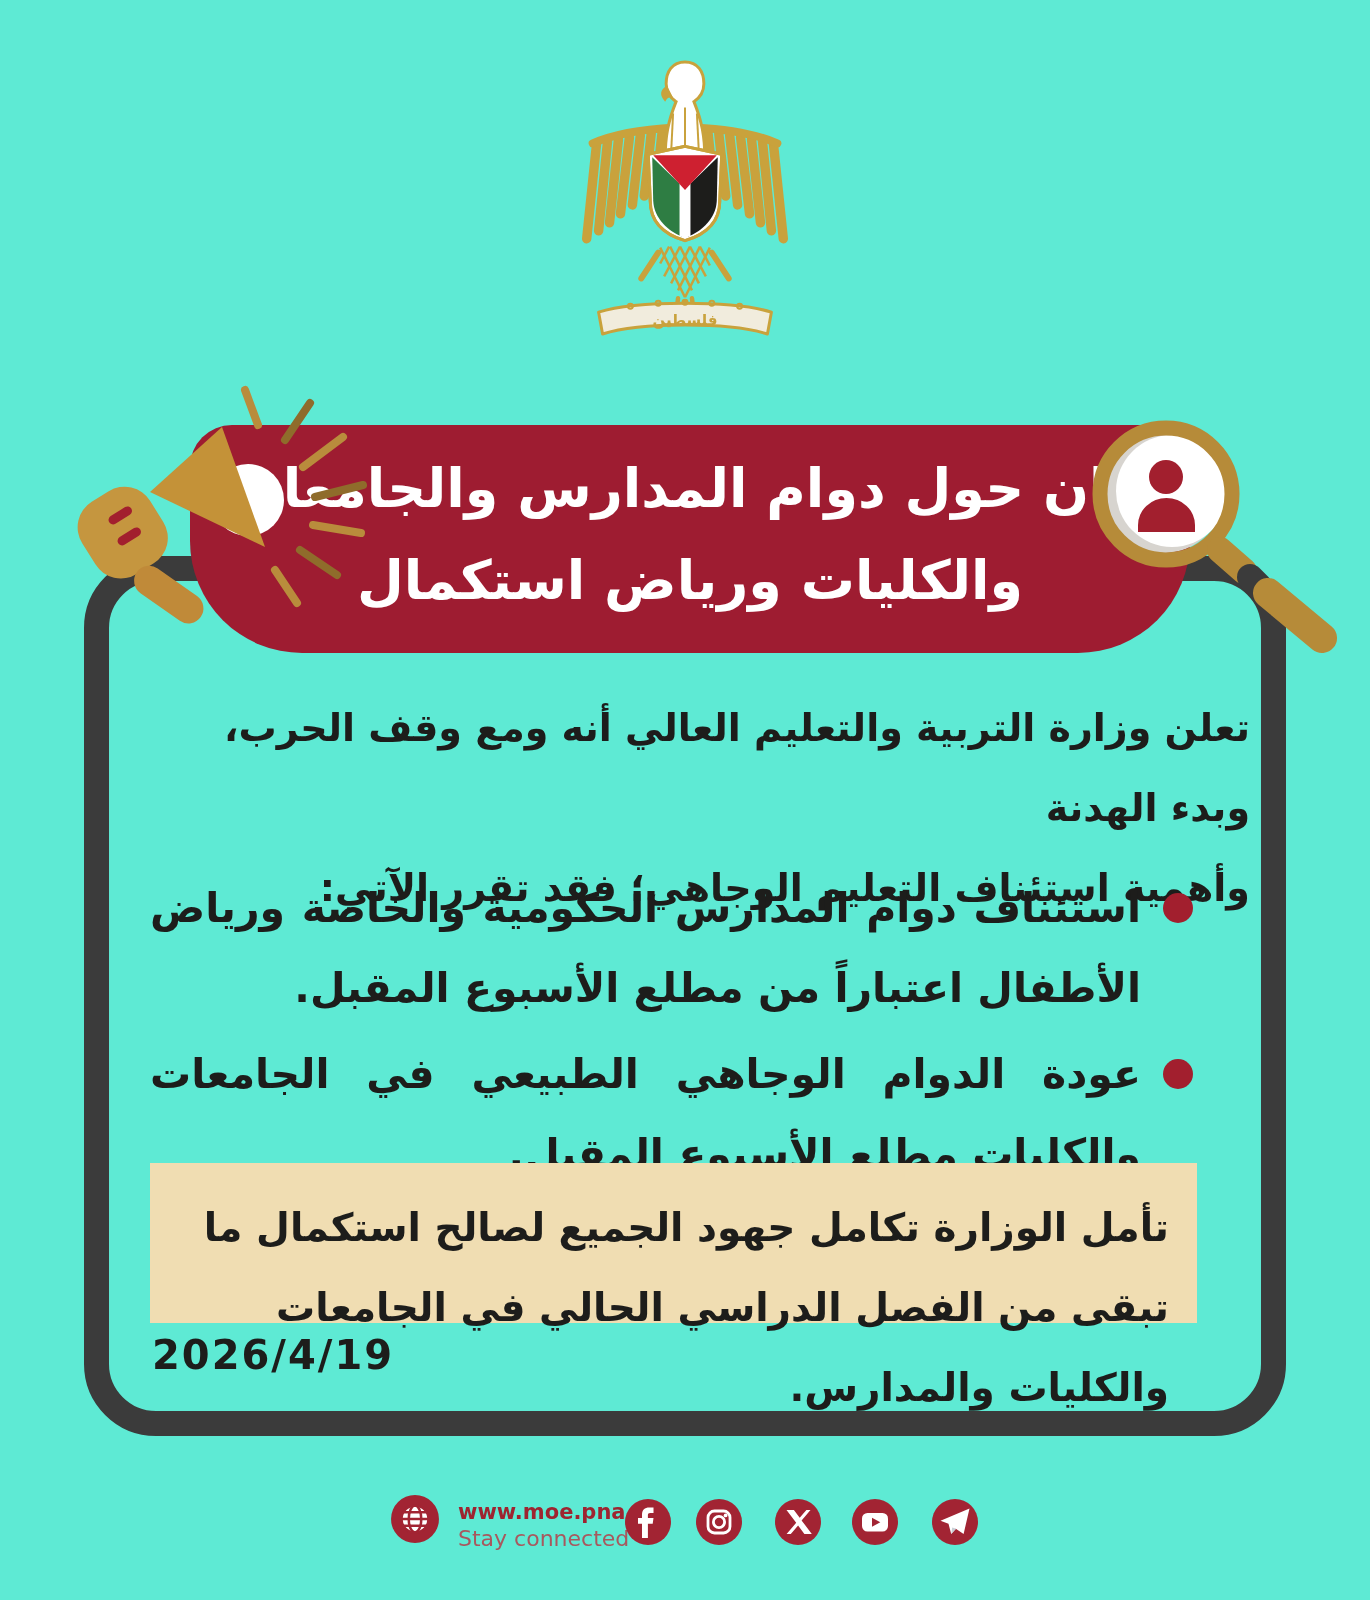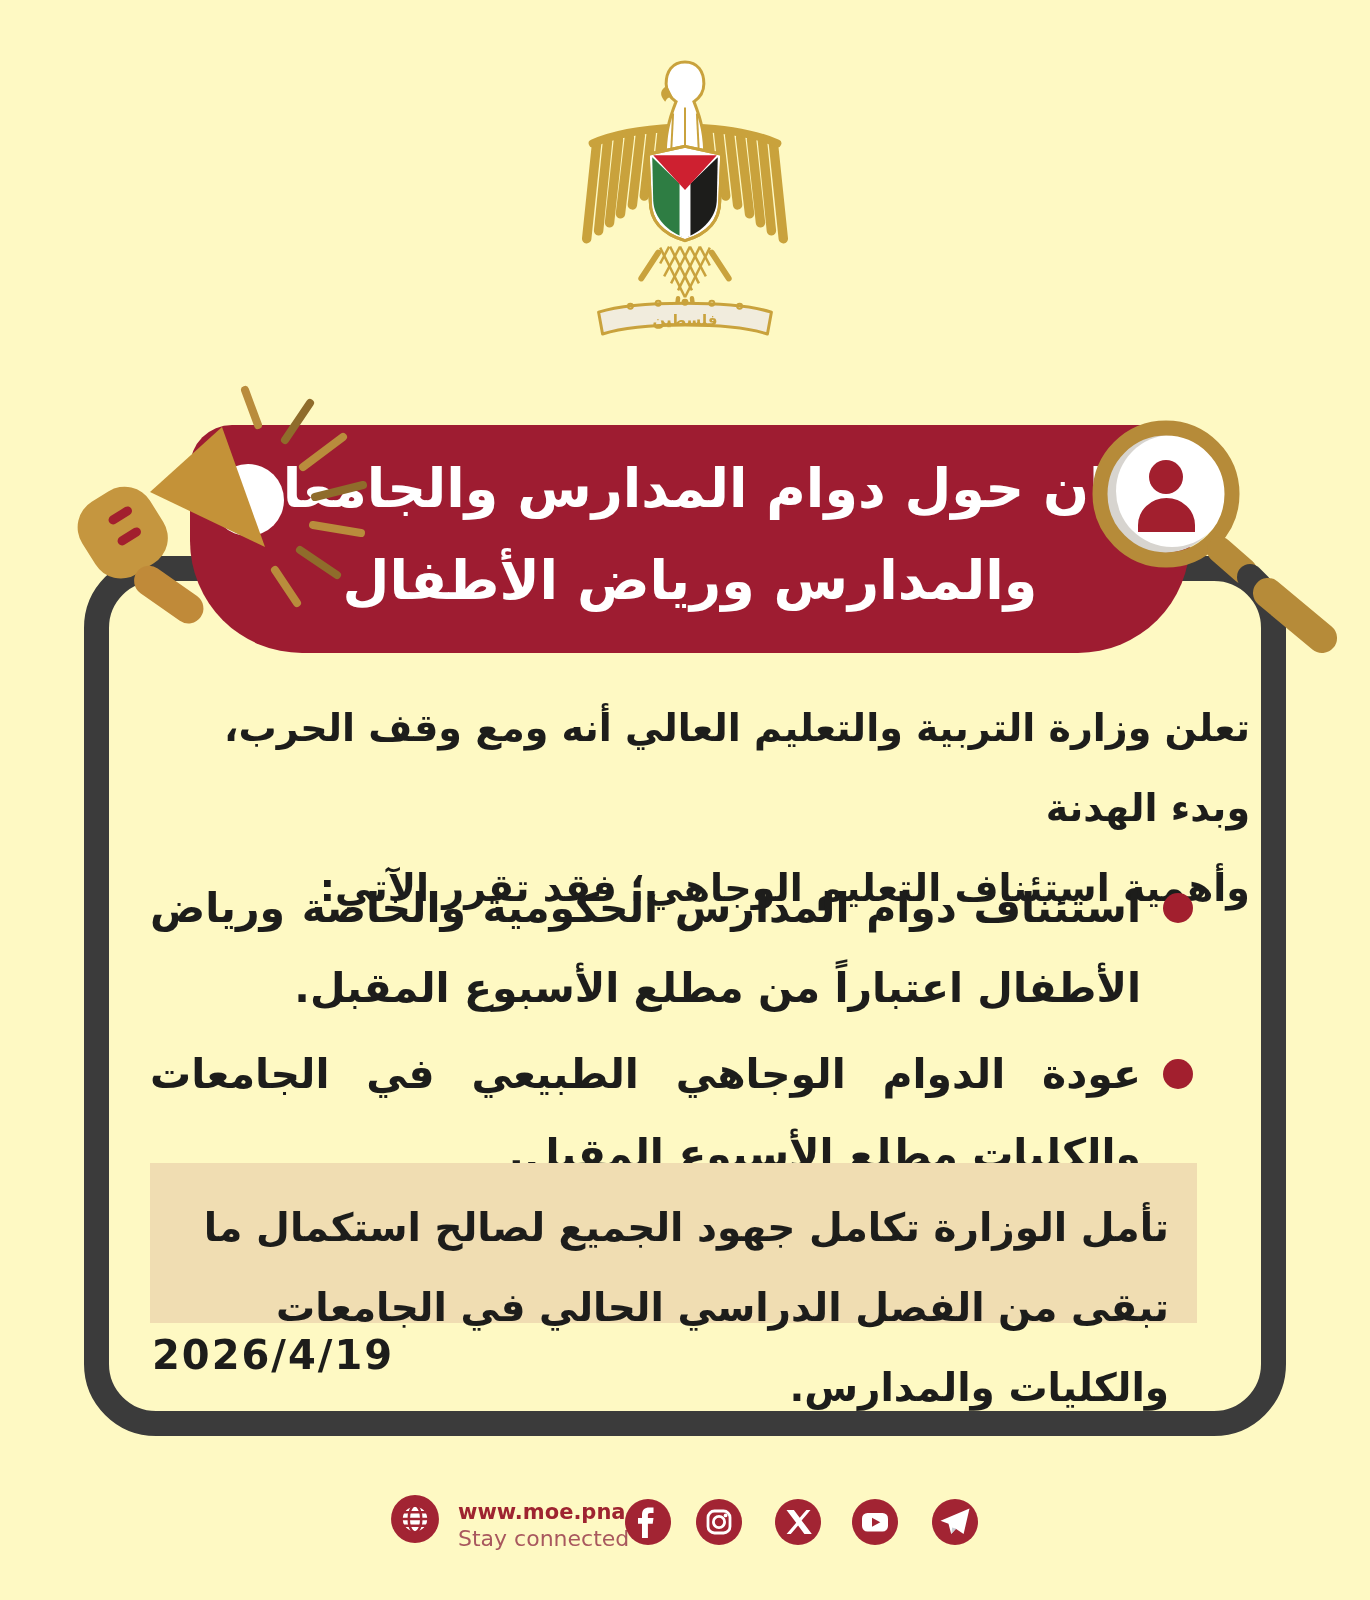--- a/index.html
+++ b/index.html
@@ -1,18 +1,18 @@
 <!DOCTYPE html>
 <html><head>
 <meta charset="utf-8">
 <style>
   html,body{margin:0;padding:0;}
   .poster{
     position:relative; width:1370px; height:1600px;
-    background:#fef9c3; overflow:hidden;
+    background:#5eead4; overflow:hidden;
     font-family:"DejaVu Sans", sans-serif;
   }
   
   .emblem{position:absolute; left:579px; top:52px; width:212px; height:288px; z-index:2;}
   .ministry-name{
     position:absolute; top:336px; left:0; width:100%;
     text-align:center; font-size:38px; font-weight:bold; color:#262624;
     direction:rtl; z-index:2;
   }
   
@@ -141,21 +141,21 @@
     </g>
     <text x="105" y="275" font-size="15" font-weight="bold" fill="#c9a23c" text-anchor="middle">فلسطين</text>
   </svg>
 
 
   <div class="card"></div>
 
   <div class="banner">
     <div class="banner-title">
       <span>بيان حول دوام المدارس والجامعات</span>
-      <span>والمدارس ورياض الأطفال</span>
+      <span>والكليات ورياض استكمال</span>
     </div>
   </div>
 
   <svg class="megaphone" viewBox="0 0 330 250">
     <circle cx="173" cy="115" r="36" fill="#ffffff"></circle>
     <rect x="8" y="105" width="80" height="85" rx="30" fill="#c5963f" transform="rotate(-32 48 148)"></rect>
     <rect x="60" y="178" width="78" height="30" rx="15" fill="#c08a39" transform="rotate(35 70 193)"></rect>
     <polygon points="147,42 75,107 190,162" fill="#c49238"></polygon>
     <rect x="32" y="126" width="26" height="9" rx="4.5" fill="#a21f2e" transform="rotate(-32 45 130)"></rect>
     <rect x="41" y="147" width="26" height="9" rx="4.5" fill="#a21f2e" transform="rotate(-32 54 151)"></rect>

